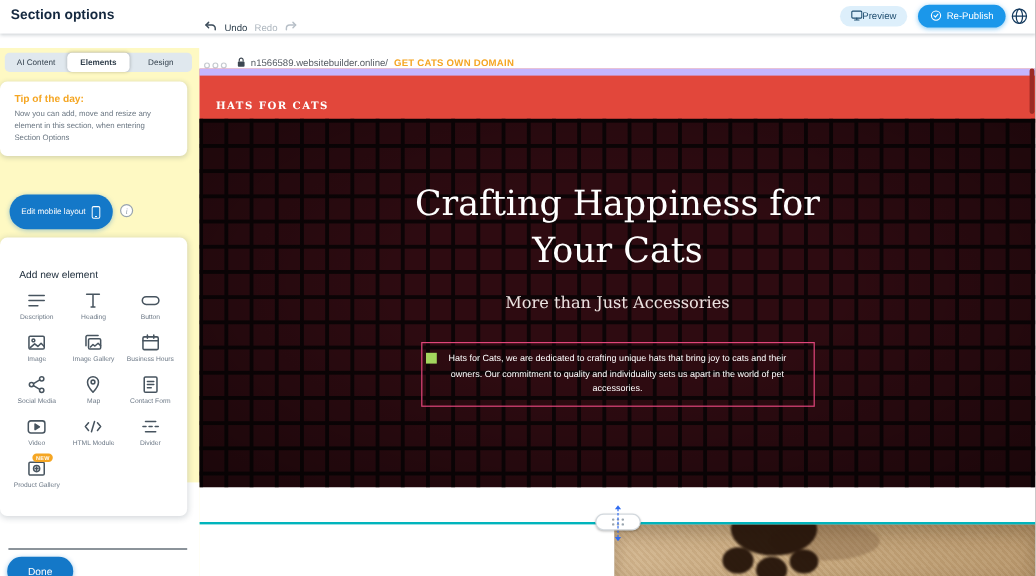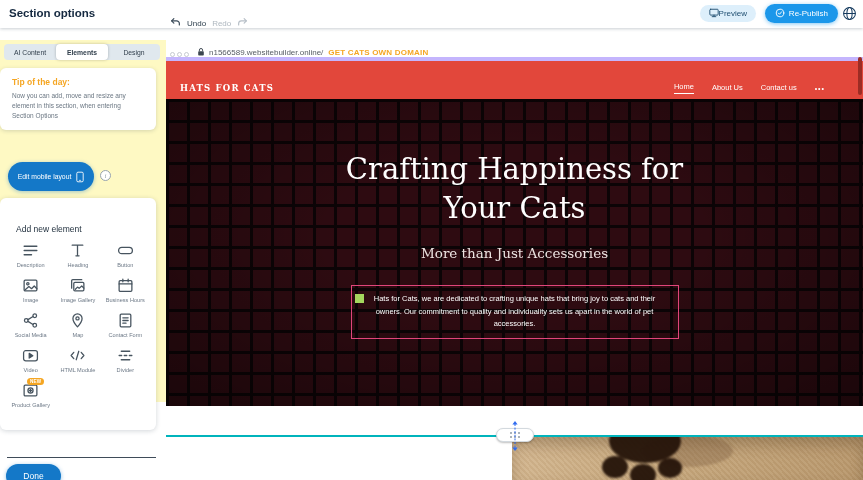--- a/index.html
+++ b/index.html
@@ -66,21 +66,21 @@
   .stage { position:absolute; top:28px; left:166px; right:0; bottom:0; background:#fff; }
   .browser-bar { position:absolute; top:16px; left:0; right:0; height:13px; display:flex; align-items:flex-end; padding-left:4px; }
   .traffic-dot { width:5px; height:5px; border-radius:50%; border:1px solid #c5cad0; margin-right:2px; }
   .lock-icon { margin-left:6px; display:flex; }
   .lock-icon svg { width:8px; height:10px; display:block; }
   .browser-url { font-size:8px; color:#555b63; margin-left:4px; }
   .domain-cta { font-size:8px; font-weight:bold; color:var(--cta-orange,#f5a623); margin-left:5px; letter-spacing:.2px; cursor:pointer; }
 
   .site { position:absolute; top:29px; left:0; right:0; bottom:0; overflow:hidden; }
   .site-header { position:absolute; top:0; left:0; right:0; height:58px; background:var(--site-red,#e2473b);
-                 border-top:4px solid #c4b5fd; display:flex; align-items:center; padding:0 14px; }
+                 border-top:6px solid #c4b5fd; display:flex; align-items:center; padding:0 14px; }
   .site-logo { color:#fff; font-size:8.5px; font-weight:bold; letter-spacing:1.2px; font-family:"DejaVu Serif", serif; }
   .site-nav { margin-left:auto; display:flex; align-items:center; gap:18px; padding-right:24px; }
   .nav-item { color:#fff; font-size:7.5px; cursor:pointer; padding-bottom:2px; }
   .nav-item.active { border-bottom:1.5px solid #fff; }
   .nav-more { color:#fff; font-size:7px; letter-spacing:1px; cursor:pointer; }
 
   .hero { position:absolute; top:42px; left:0; right:0; height:307px;
           background-color:var(--hero-square,#2e0b11);
           background-image:
             linear-gradient(var(--hero-gap,#0c0406) 3px, transparent 3px),
@@ -325,26 +325,20 @@
             <path d="M3 5V3.6a2 2 0 014 0V5" fill="none" stroke="#3c4650" stroke-width="1.2"></path>
           </svg>
       </span>
       <span class="browser-url">n1566589.websitebuilder.online/</span>
       <span class="domain-cta">GET CATS OWN DOMAIN</span>
     </div>
 
     <div class="site">
       <header class="site-header">
         <span class="site-logo">HATS FOR CATS</span>
-        <nav class="site-nav">
-            <span class="nav-item active">Home</span>
-            <span class="nav-item">About Us</span>
-            <span class="nav-item">Contact us</span>
-            <span class="nav-more">•••</span>
-          </nav>
       </header>
 
       <section class="hero">
         <div class="hero-content">
           <div class="hero-title">
             <div>Crafting Happiness for</div>
             <div>Your Cats</div>
           </div>
           <div class="hero-subtitle">More than Just Accessories</div>
           <div class="hero-paragraph-box">

